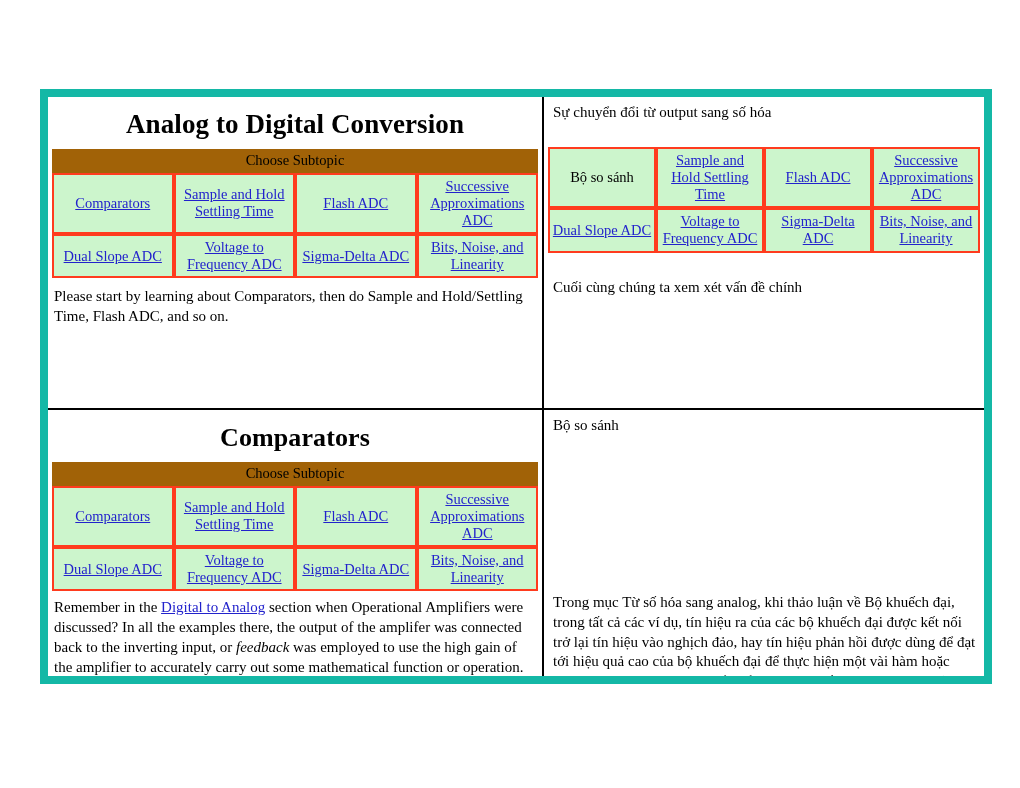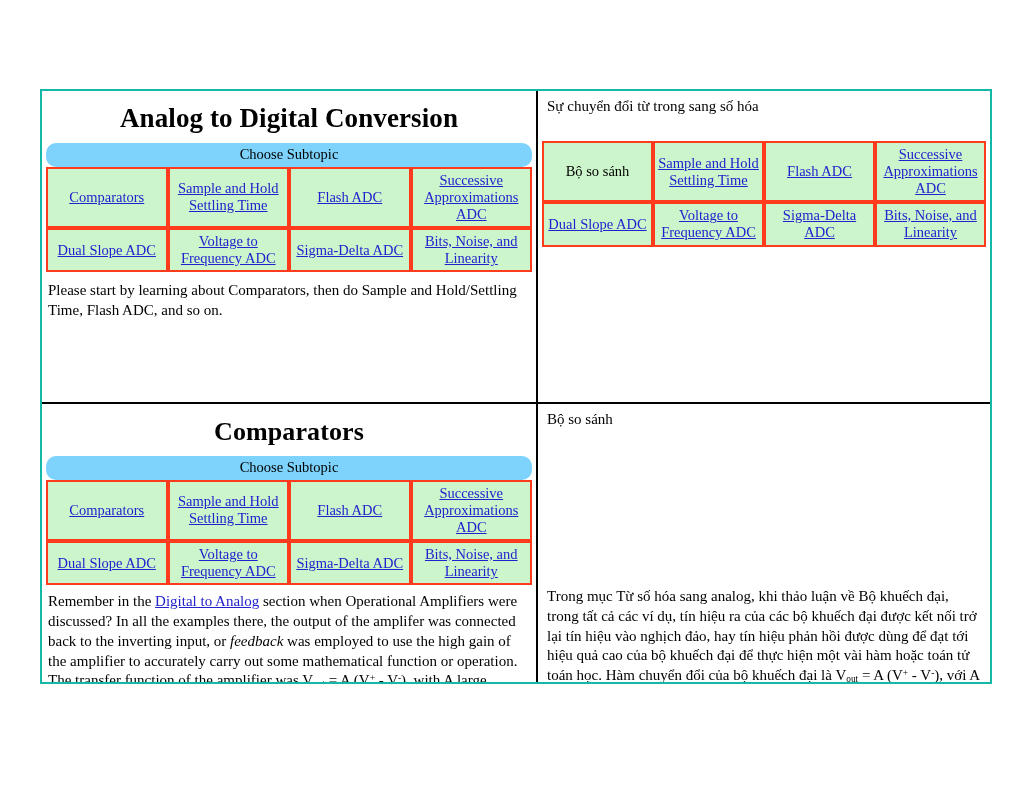--- a/index.html
+++ b/index.html
@@ -15,21 +15,21 @@
     color: #000000;
   }
 
   
   #frame {
     position: absolute;
     left: 40px;
     top: 89px;
     width: 952px;
     height: 595px;
-    border: 2px solid #14b8a6;
+    border: 8px solid #14b8a6;
     box-sizing: border-box;
     background: #ffffff;
     overflow: hidden;
   }
 
   .row-split {
     display: flex;
     box-sizing: border-box;
   }
   #row-top   { height: 311px; }
@@ -57,26 +57,25 @@
     font-weight: bold;
     margin: 12px 0 9px 0;
     letter-spacing: 0.1px;
     font-family: "Liberation Serif", "DejaVu Serif", serif;
   }
   .page-title.small { font-size: 26px; margin: 13px 0 9px 0; }
 
   
   .subtopic-wrap { padding: 0 4px; }
   .choose-bar {
-    background: #7dd3fc;
+    background: #a16207;
     text-align: center;
     font-size: 14.5px;
     padding: 3px 0 4px 0;
     line-height: 1.15;
-    border-radius: 10px;
   }
   table.subtopics {
     border-collapse: separate;
     border-spacing: 0;
     width: 100%;
     background: #ccf5cc;
     table-layout: fixed;
   }
   table.subtopics td {
     border: 2px solid #ff3b1e;
@@ -167,21 +166,21 @@
           </tr>
         </tbody>
           </table>
       </div>
 
       <div class="para">Please start by learning about Comparators, then do Sample and Hold/Settling Time, Flash ADC, and so on.</div>
 
     </div>
 
     <div class="pane-right">
-      <div class="vi-head">Sự chuyển đổi từ trong sang số hóa</div>
+      <div class="vi-head">Sự chuyển đổi từ output sang số hóa</div>
 
       <div class="spacer-lg"></div>
 
       <div class="subtopic-wrap">
         <table class="subtopics">
           <tbody>
               <tr class="r1">
             <td class="plain">
               <span>Bộ so sánh</span>
             </td>
@@ -207,20 +206,21 @@
             </td>
             <td>
               <span class="lnk">Bits, Noise, and Linearity</span>
             </td>
           </tr>
         </tbody>
           </table>
       </div>
 
       <div class="spacer-md"></div>
+      <div class="para vi">Cuối cùng chúng ta xem xét vấn đề chính</div>
       <div class="spacer-lg"></div>
     </div>
   </div>
 
   <div class="row-split" id="row-bottom">
 
     <div class="pane-left">
       <div class="page-title small">Comparators</div>
 
       <div class="subtopic-wrap">

